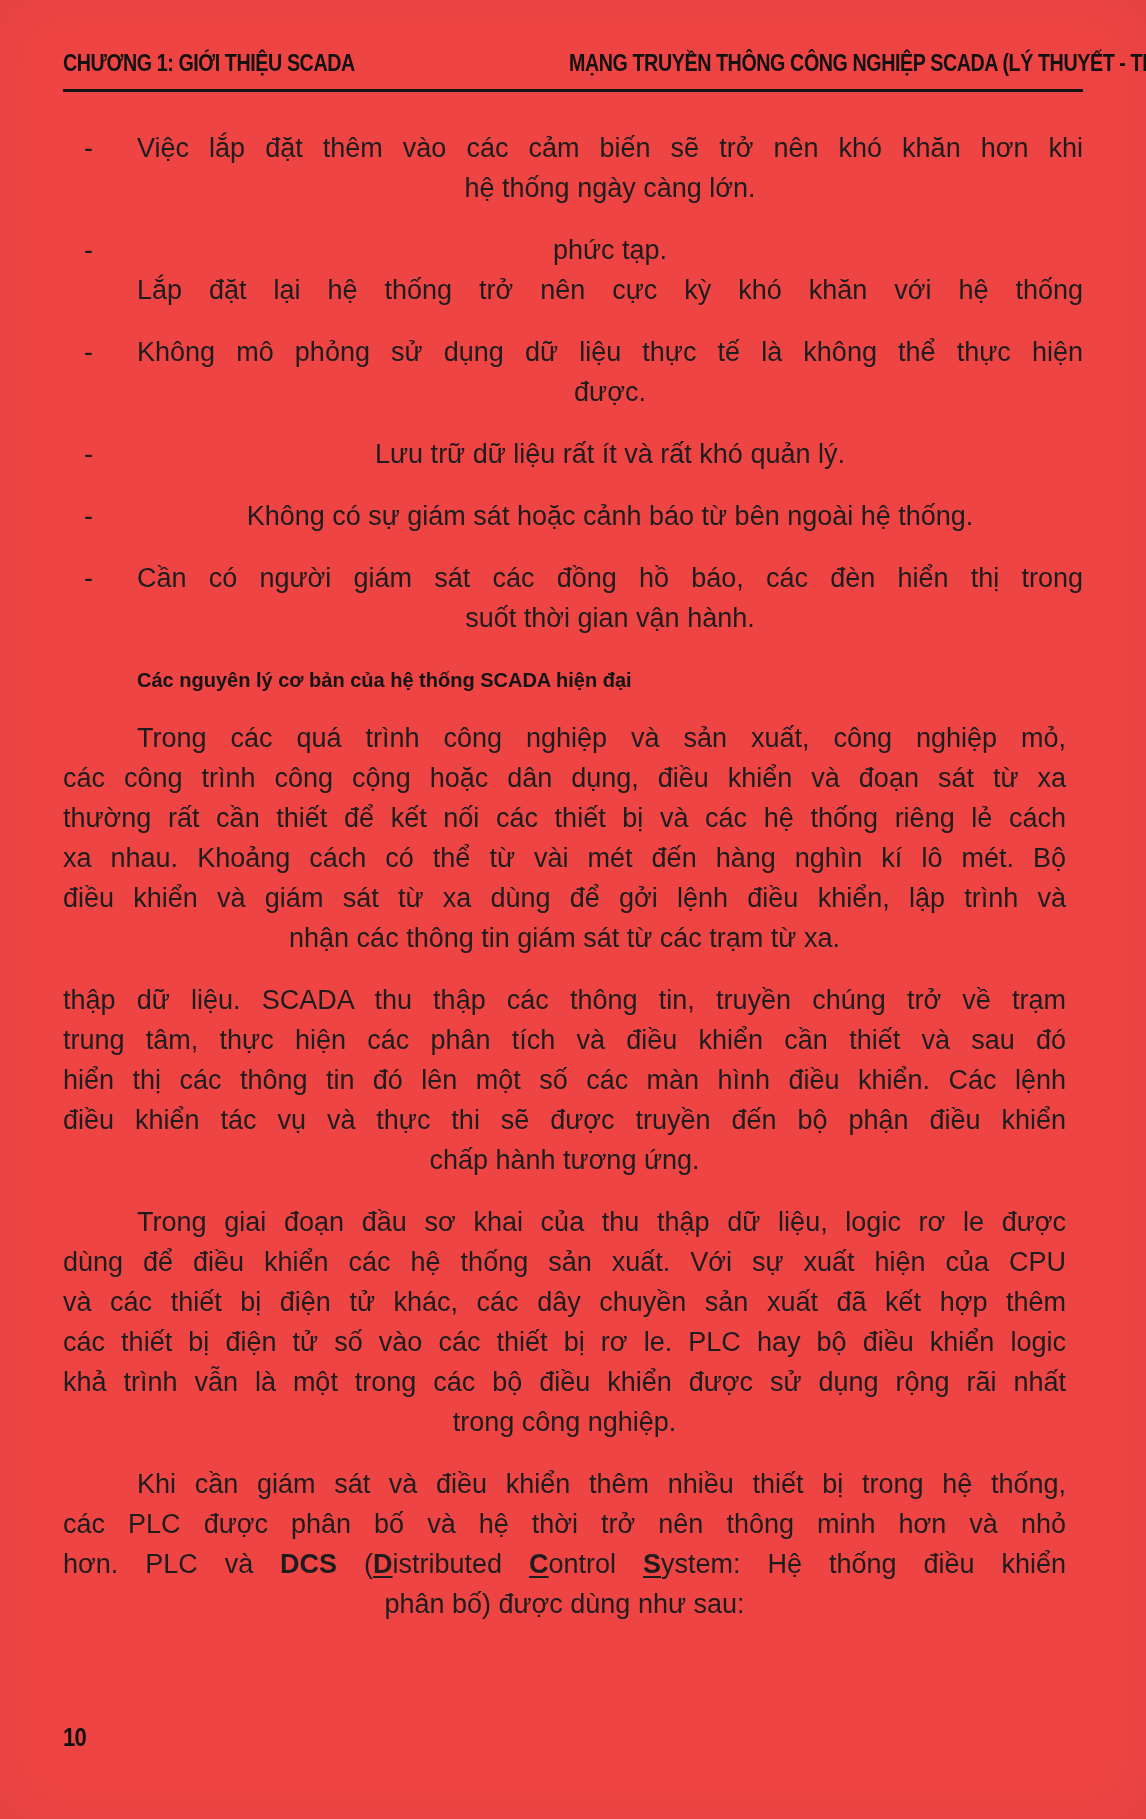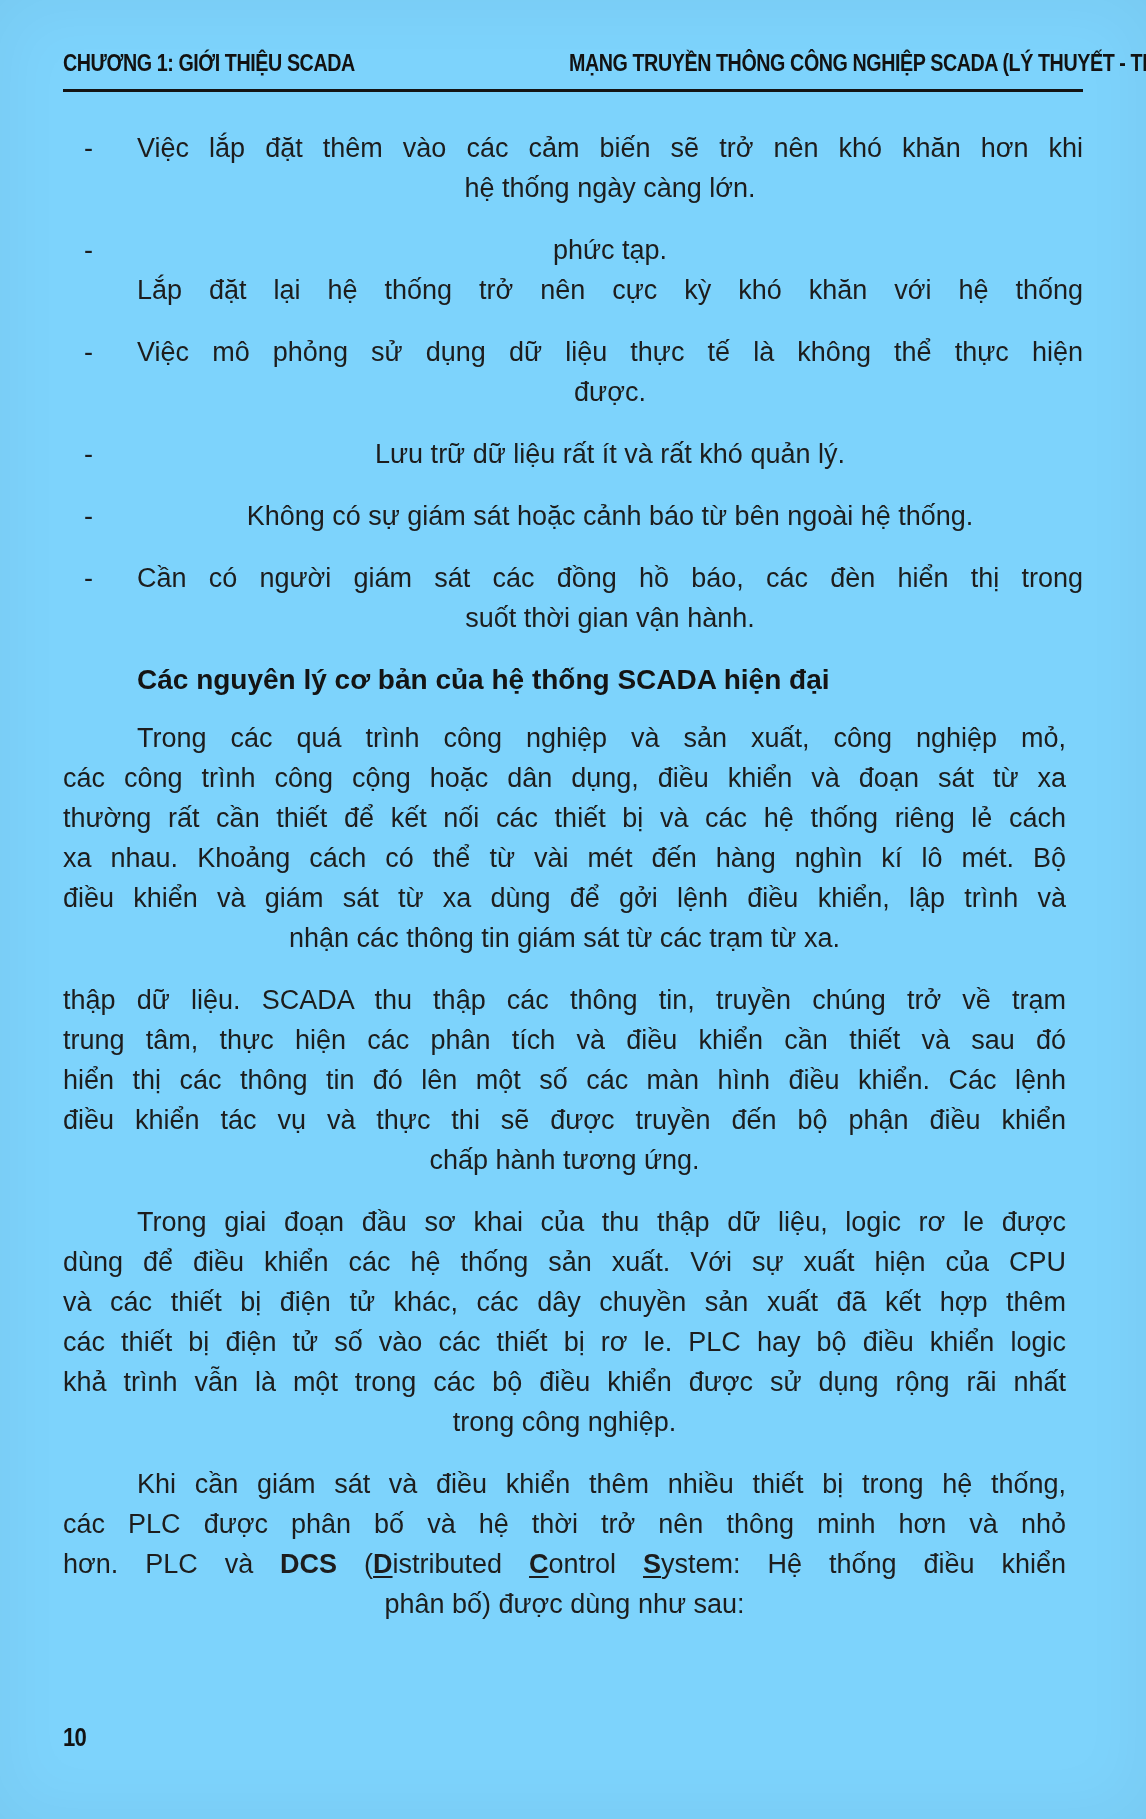--- a/index.html
+++ b/index.html
@@ -4,21 +4,21 @@
 <style>
   html, body {
     margin: 0; padding: 0;
     width: 1146px; height: 1819px;
     background: #f4f4f2;
     font-family: "Liberation Sans", sans-serif;
   }
   .page {
     position: relative;
     width: 1146px; height: 1819px;
-    background: #7dd3fc;
+    background: #ef4444;
     color: #1d1d1d;
     box-sizing: border-box;
     padding: 0 63px;
     overflow: hidden;
     box-shadow: inset 0 0 70px rgba(0,0,0,0.05);
   }
   
   .hdr {
     display: flex;
     justify-content: space-between;
@@ -70,21 +70,21 @@
     margin-bottom: 22px;
   }
   .bullet .dash {
     position: absolute;
     left: 21px;
     top: 0;
     line-height: 40px;
   }
   
   .section-heading {
-    font-size: 28px;
+    font-size: 20px;
     font-weight: 700;
     line-height: 40px;
     margin: 20px 0 18px 0;
     padding-left: 74px;
     color: #141414;
   }
   
   .para { margin: 0 17px 22px 0; }
   
   .pagenum {
@@ -118,21 +118,21 @@
           <div class="line j"><span>Việc lắp đặt thêm vào các cảm biến sẽ trở nên khó khăn hơn khi</span></div>
           <div class="line"><span>hệ thống ngày càng lớn.</span></div>
         </li>
         <li class="bullet">
           <span class="dash">-</span>
           <div class="line"><span>phức tạp.</span></div>
           <div class="line j"><span>Lắp đặt lại hệ thống trở nên cực kỳ khó khăn với hệ thống</span></div>
         </li>
         <li class="bullet">
           <span class="dash">-</span>
-          <div class="line j"><span>Việc mô phỏng sử dụng dữ liệu thực tế là không thể thực hiện</span></div>
+          <div class="line j"><span>Không mô phỏng sử dụng dữ liệu thực tế là không thể thực hiện</span></div>
           <div class="line"><span>được.</span></div>
         </li>
         <li class="bullet">
           <span class="dash">-</span>
           <div class="line"><span>Lưu trữ dữ liệu rất ít và rất khó quản lý.</span></div>
         </li>
         <li class="bullet">
           <span class="dash">-</span>
           <div class="line"><span>Không có sự giám sát hoặc cảnh báo từ bên ngoài hệ thống.</span></div>
         </li>

